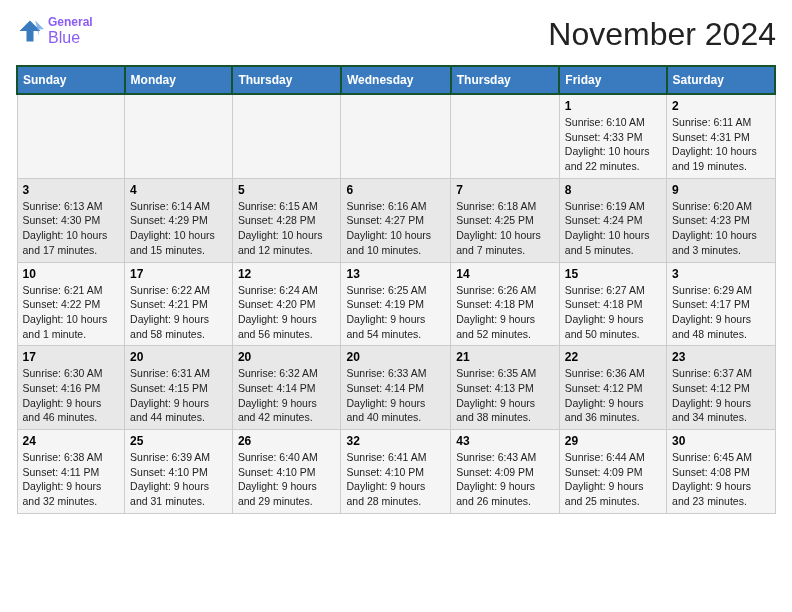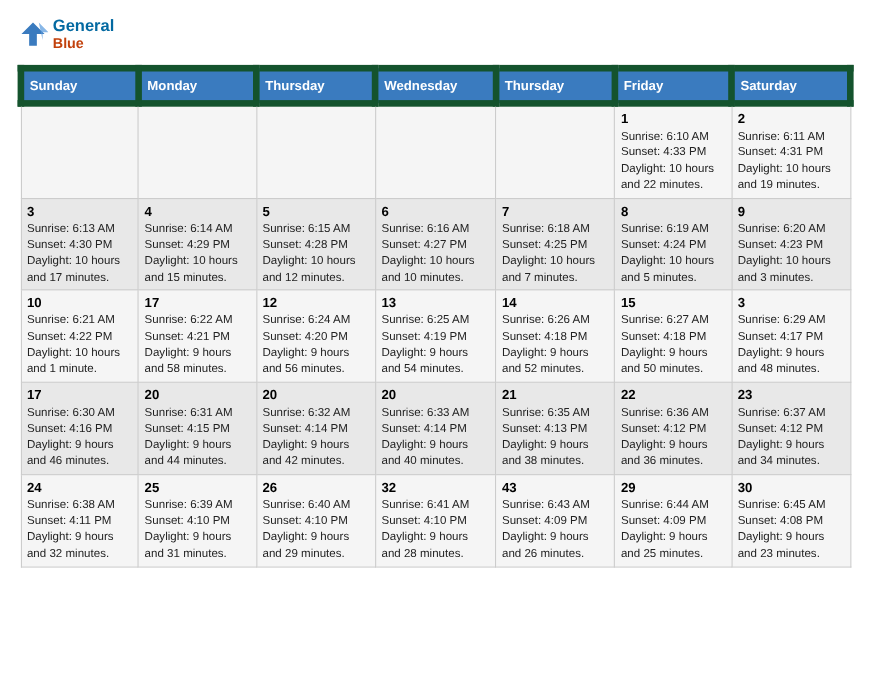--- a/index.html
+++ b/index.html
@@ -20,28 +20,28 @@
       display: flex;
       align-items: center;
       gap: 4px;
     }
     .logo-text {
       display: flex;
       flex-direction: column;
       line-height: 1.1;
     }
     .logo-general {
-      font-size: 15px;
+      font-size: 12px;
       font-weight: bold;
-      color: #0369a1;
+      color: #8b5cf6;
     }
     .logo-blue {
-      font-size: 13px;
-      font-weight: bold;
-      color: #c2410c;
+      font-size: 16px;
+      font-weight: normal;
+      color: #8b5cf6;
     }
     .logo-icon {
       width: 28px;
       height: 28px;
     }
     .title-block {
       text-align: right;
     }
     .month-title {
       font-size: 32px;
@@ -57,21 +57,21 @@
       border-collapse: collapse;
       font-size: 11px;
     }
     thead tr th {
       background-color: #3a7bbf;
       color: #fff;
       text-align: left;
       padding: 6px 5px;
       font-size: 12px;
       font-weight: bold;
-      border: 6px solid #14532d;
+      border: 2px solid #14532d;
     }
     tbody tr td {
       border: 1px solid #ccc;
       vertical-align: top;
       padding: 4px 5px;
       min-height: 75px;
       height: 75px;
       width: 113px;
     }
     tbody tr:nth-child(odd) td {
@@ -103,20 +103,21 @@
     <svg class="logo-icon" viewBox="0 0 32 32" xmlns="http://www.w3.org/2000/svg">
       <polygon points="16,4 28,16 20,16 20,28 12,28 12,16 4,16" fill="#3a7bbf"></polygon>
       <polygon points="22,4 32,14 26,14 26,22" fill="#5599dd" opacity="0.7"></polygon>
     </svg>
     <div class="logo-text">
       <span class="logo-general">General</span>
       <span class="logo-blue">Blue</span>
     </div>
   </div>
   <div class="title-block">
+    <div class="month-title">November 2024</div>
   </div>
 </div>
 
 <table>
   <thead>
     <tr>
     <th>Sunday</th>
         <th>Monday</th>
         <th>Thursday</th>
         <th>Wednesday</th>

